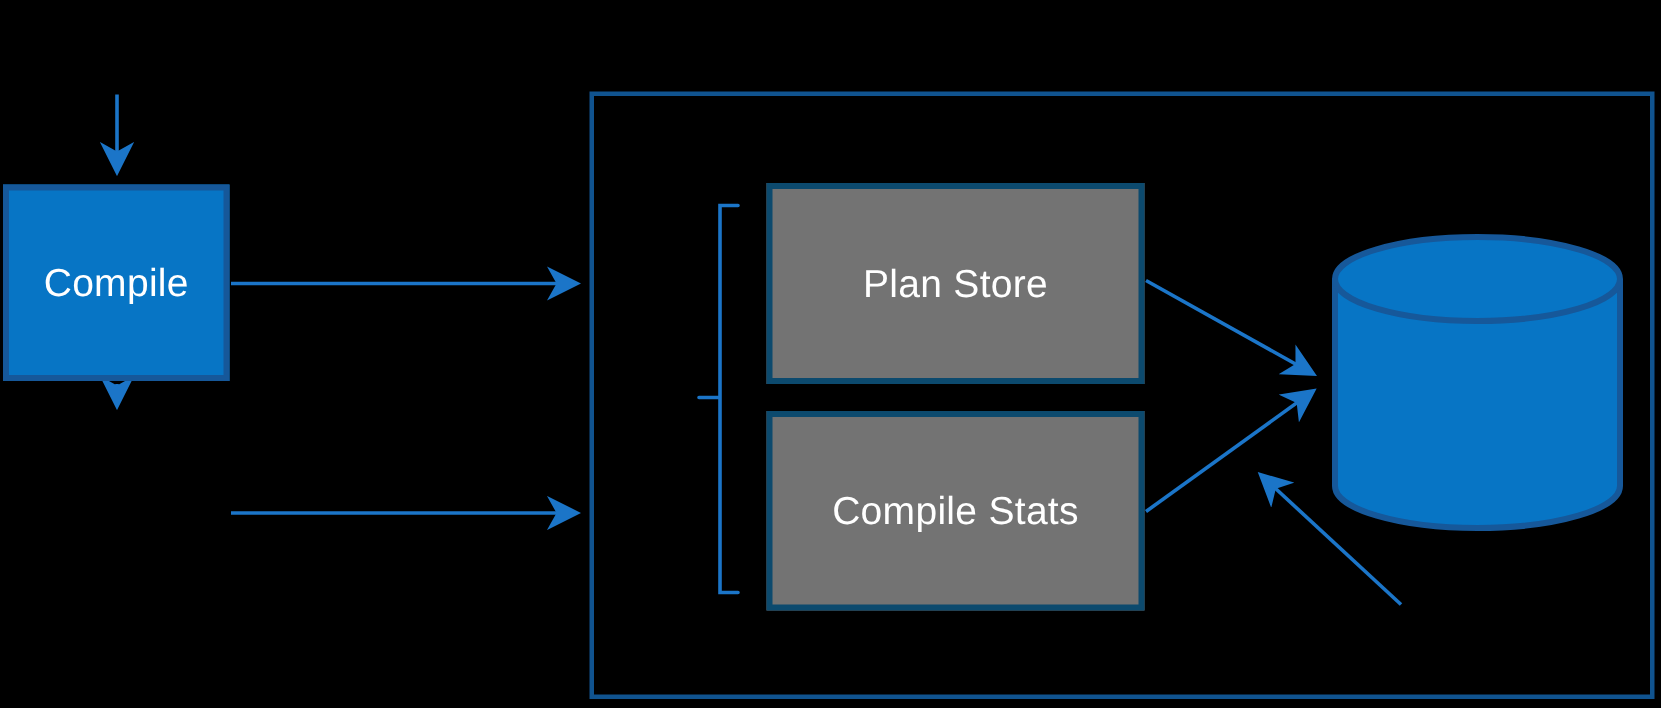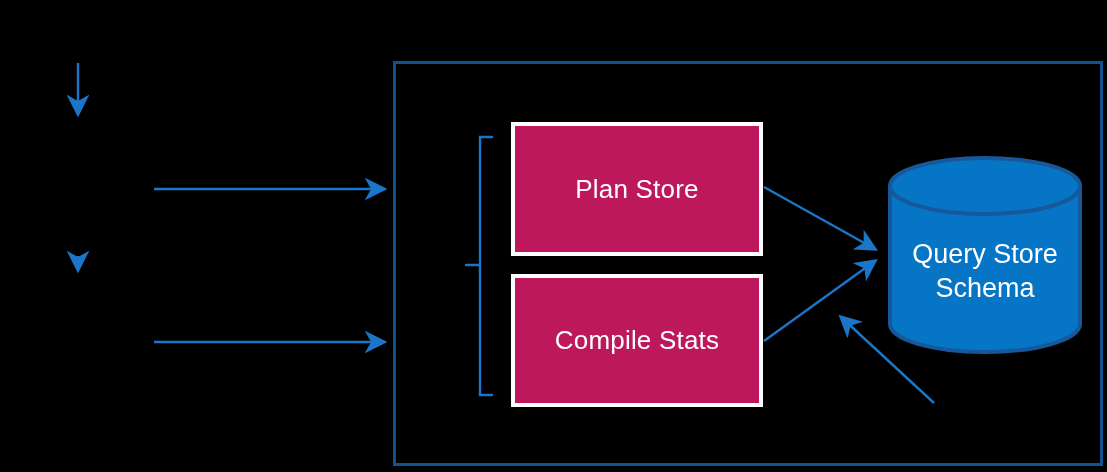--- a/index.html
+++ b/index.html
@@ -29,22 +29,22 @@
     font-size: 26px;
     font-weight: 400;
     box-sizing: border-box;
     letter-spacing: 0.2px;
   }
   .node-blue {
     background: #0775c5;
     border: 4px solid #16589a;
   }
   .node-orange {
-    background: #be185d;
-    border: 4px solid #ffffff;
+    background: #737373;
+    border: 4px solid #0c4a6e;
   }
   .container-box {
     position: absolute;
     left: 393px; top: 61px;
     width: 710px; height: 405px;
     border: 3px solid #10538f;
     box-sizing: border-box;
     background: transparent;
   }
   .compile  { left: 2px;  top: 123px; width: 151px; height: 131px; }
@@ -91,23 +91,25 @@
     <path d="M 492 137 L 480 137 L 480 265 L 466 265 M 480 265 L 480 395 L 492 395" stroke="#1b75c8" stroke-width="2.4" fill="none" stroke-linecap="round"></path>
 
     <g>
       <path d="M 890 186 L 890 324 A 95 28 0 0 0 1080 324 L 1080 186" fill="#0775c5" stroke="#16589a" stroke-width="4"></path>
       <ellipse cx="985" cy="186" rx="95" ry="28" fill="#0775c5" stroke="#16589a" stroke-width="4"></ellipse>
     </g>
   </svg>
 
   <div class="container-box"></div>
 
+  <div class="node node-blue compile">
+    <span>Compile</span>
+  </div>
 
   <div class="node node-orange planstore">
     <span>Plan Store</span>
   </div>
   <div class="node node-orange runtimestats">
     <span>Compile Stats</span>
   </div>
 
-  <div class="cyl-label">Query Store Schema</div>
 
 </div>
 
 </body></html>

